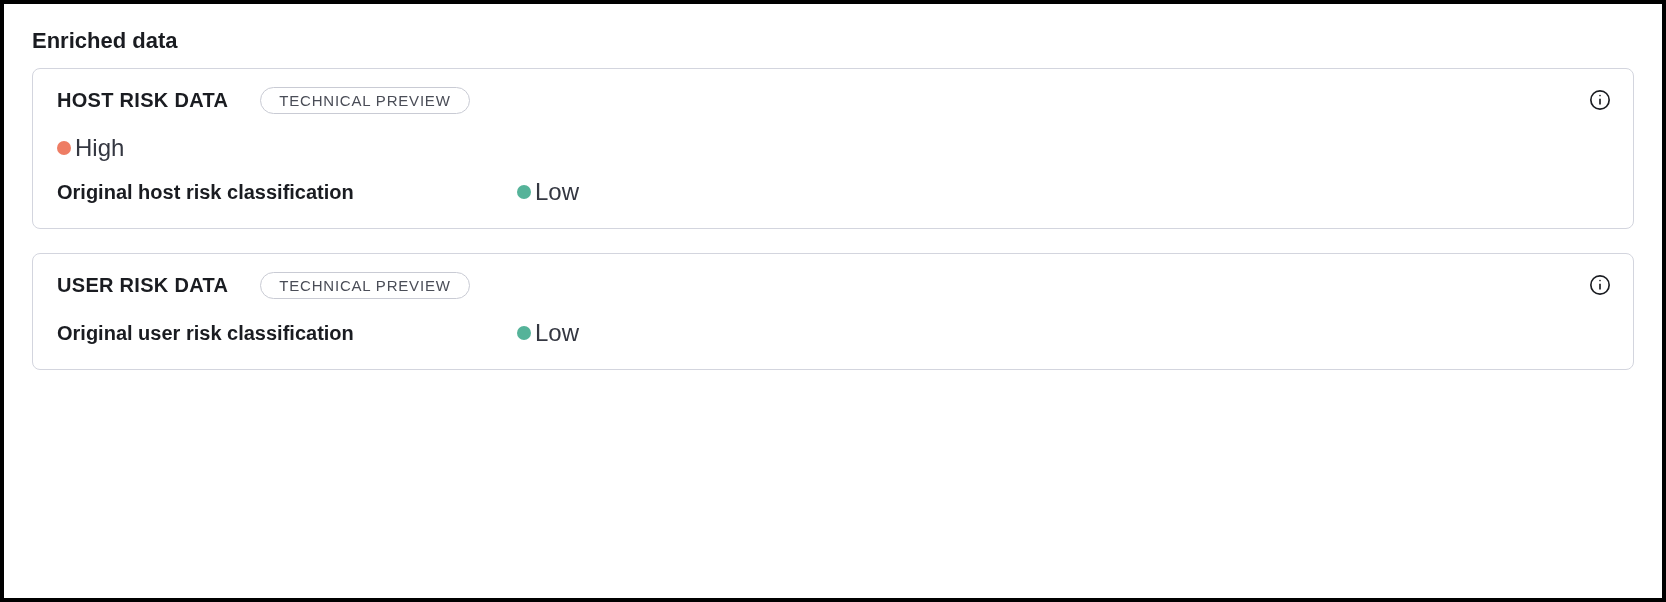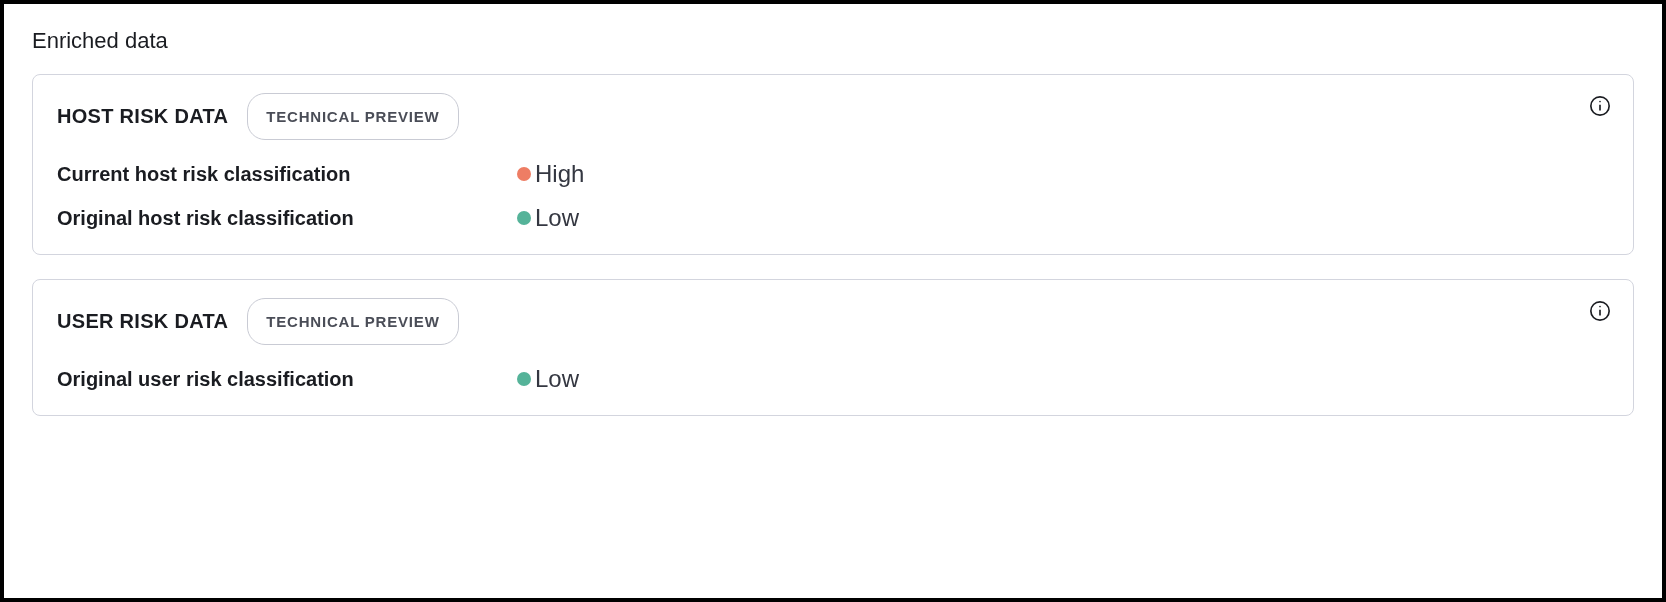--- a/index.html
+++ b/index.html
@@ -10,51 +10,51 @@
     body {
       font-family: -apple-system, BlinkMacSystemFont, "Segoe UI", Helvetica, Arial, sans-serif;
       background: #fff;
       width: 1666px;
       height: 602px;
       border: 4px solid #000;
       padding: 24px 28px;
     }
     .section-title {
       font-size: 22px;
-      font-weight: 400;
+      font-weight: 700;
       color: #1a1c21;
-      margin-bottom: 20px;
+      margin-bottom: 14px;
     }
     .panel {
       border: 1px solid #d3d5de;
       border-radius: 8px;
       padding: 18px 24px 22px 24px;
       margin-bottom: 24px;
       position: relative;
     }
     .panel-header {
       display: flex;
       align-items: center;
-      gap: 19px;
+      gap: 32px;
       margin-bottom: 20px;
     }
     .panel-title {
       font-size: 20px;
       font-weight: 700;
       color: #1a1c21;
       letter-spacing: 0.3px;
     }
     .badge {
       display: inline-flex;
       align-items: center;
       border: 1px solid #c9cbd4;
       border-radius: 18px;
-      padding: 14px 18px;
+      padding: 4px 18px;
       font-size: 15px;
-      font-weight: 700;
+      font-weight: 400;
       letter-spacing: 0.8px;
       color: #4a4d57;
     }
     .info-icon {
       position: absolute;
       right: 22px;
       top: 20px;
       width: 22px;
       height: 22px;
       color: #1a1c21;
@@ -107,21 +107,20 @@
     <div class="badge">TECHNICAL PREVIEW</div>
   </div>
   <div class="info-icon">
     <svg viewBox="0 0 24 24" fill="none" stroke="currentColor" stroke-width="1.8">
       <circle cx="12" cy="12" r="10"></circle>
       <line x1="12" y1="10.5" x2="12" y2="17"></line>
       <circle cx="12" cy="7.2" r="0.9" fill="currentColor" stroke="none"></circle>
     </svg>
   </div>
   <div class="row">
-    <div class="row-label">Current host risk classification</div>
     <div class="row-value">
       <span class="dot" style="background: rgb(238, 125, 100);"></span>
       <span class="value-text">High</span>
     </div>
   </div>
   <div class="row">
     <div class="row-label">Original host risk classification</div>
     <div class="row-value">
       <span class="dot" style="background: rgb(85, 179, 153);"></span>
       <span class="value-text">Low</span>

